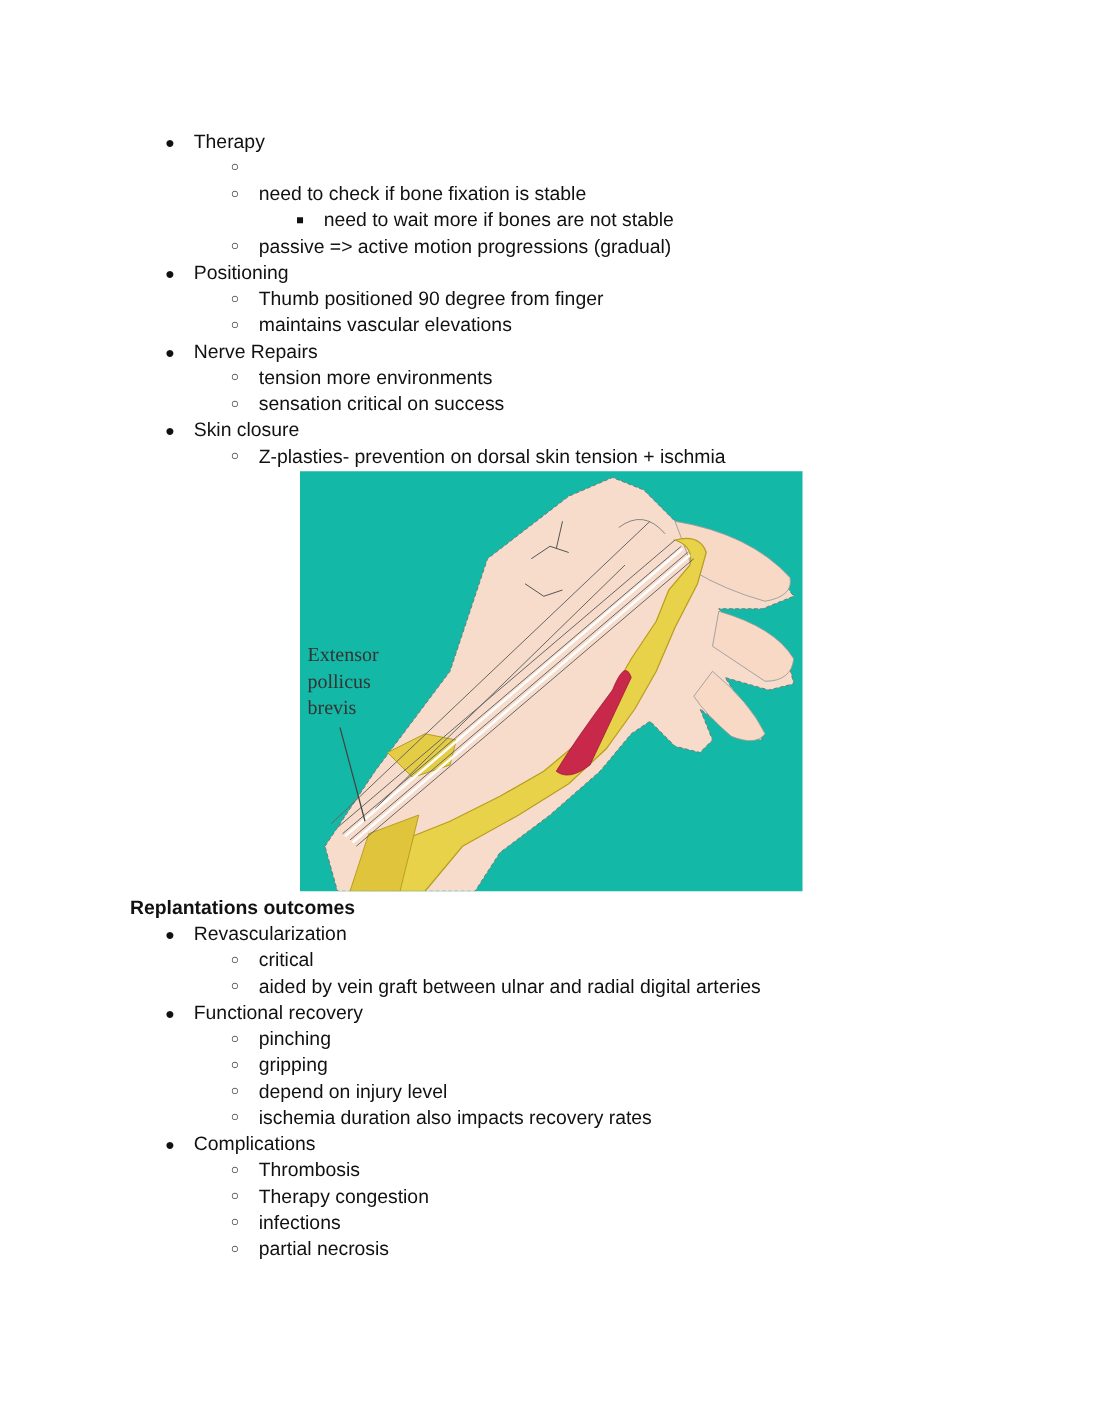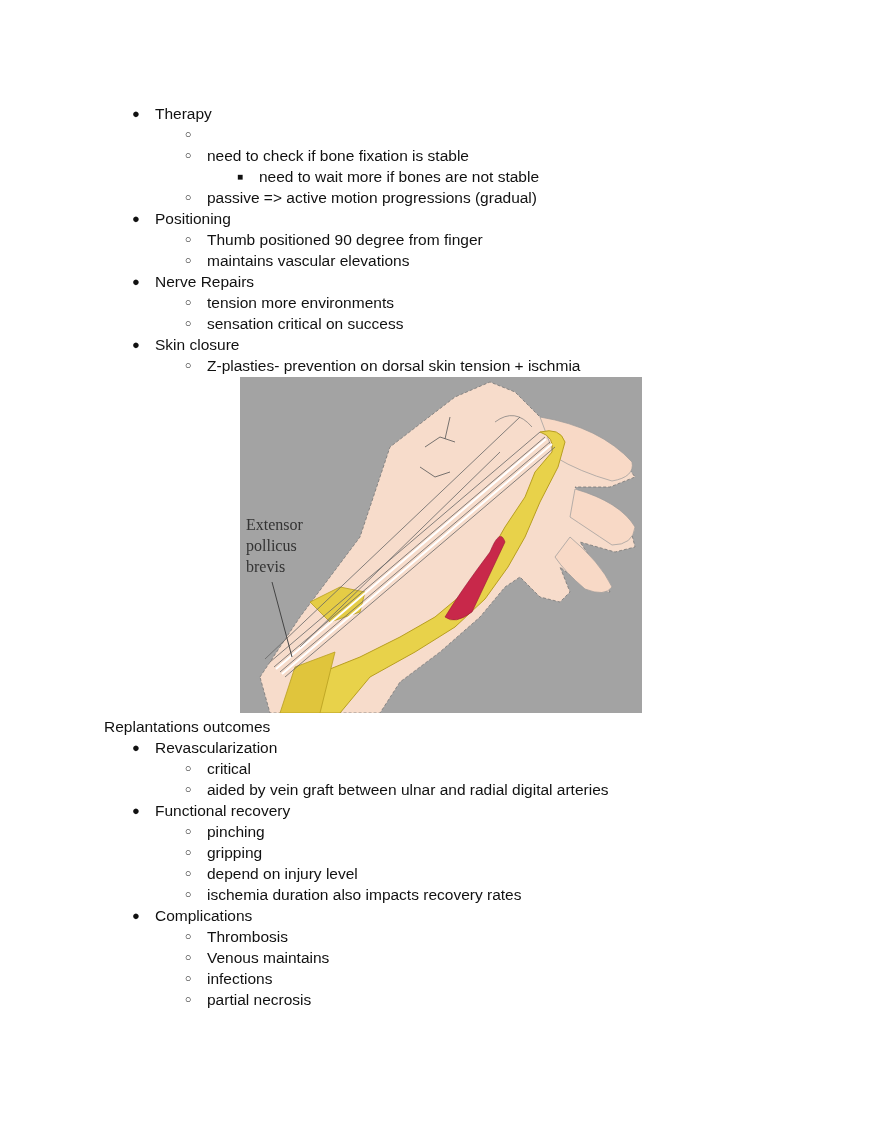--- a/index.html
+++ b/index.html
@@ -7,22 +7,22 @@
     width: 880px; height: 1139px; background: #ffffff;
     font-family: "Liberation Sans", sans-serif; color: #111111;
     font-size: 15.5px; position: relative; overflow: hidden;
   }
   .page { position: absolute; left: 0; top: 0; width: 880px; height: 1139px; }
   .line { position: absolute; height: 21px; line-height: 21px; white-space: nowrap; }
   .b { position: absolute; top: 0; width: 14px; text-align: center; }
   .l1 .b { left: -26px; font-size: 13px; }
   .l2 .b { left: -26px; font-size: 11px; }
   .l3 .b { left: -26px; font-size: 10px; }
-  .heading { position: absolute; left: 104px; font-weight: normal; line-height: 21px; }
-  .figure { position: absolute; left: 240px; top: 377px; width: 402px; height: 336px; background: #a3a3a3; overflow: hidden; }
+  .heading { position: absolute; left: 104px; font-weight: bold; line-height: 21px; }
+  .figure { position: absolute; left: 240px; top: 377px; width: 402px; height: 336px; background: #14b8a6; overflow: hidden; }
   .figure svg { width: 100%; height: 100%; display: block; }
   .fig-label { position: absolute; left: 6px; top: 137px; font-family: "Liberation Serif", serif; font-size: 16px; line-height: 21px; color: #333; }
 </style>
 </head>
 <body>
 
 <div class="page">
 
   <div class="line l1" style="left:155px; top:103px;">
     <span class="b">●</span>
@@ -159,21 +159,21 @@
   <div class="line l1" style="left:155px; top:905px;">
     <span class="b">●</span>
     <span>Complications</span>
   </div>
   <div class="line l2" style="left:207px; top:926px;">
     <span class="b">○</span>
     <span>Thrombosis</span>
   </div>
   <div class="line l2" style="left:207px; top:947px;">
     <span class="b">○</span>
-    <span>Venous maintains</span>
+    <span>Therapy congestion</span>
   </div>
   <div class="line l2" style="left:207px; top:968px;">
     <span class="b">○</span>
     <span>infections</span>
   </div>
   <div class="line l2" style="left:207px; top:989px;">
     <span class="b">○</span>
     <span>partial necrosis</span>
   </div>
 

